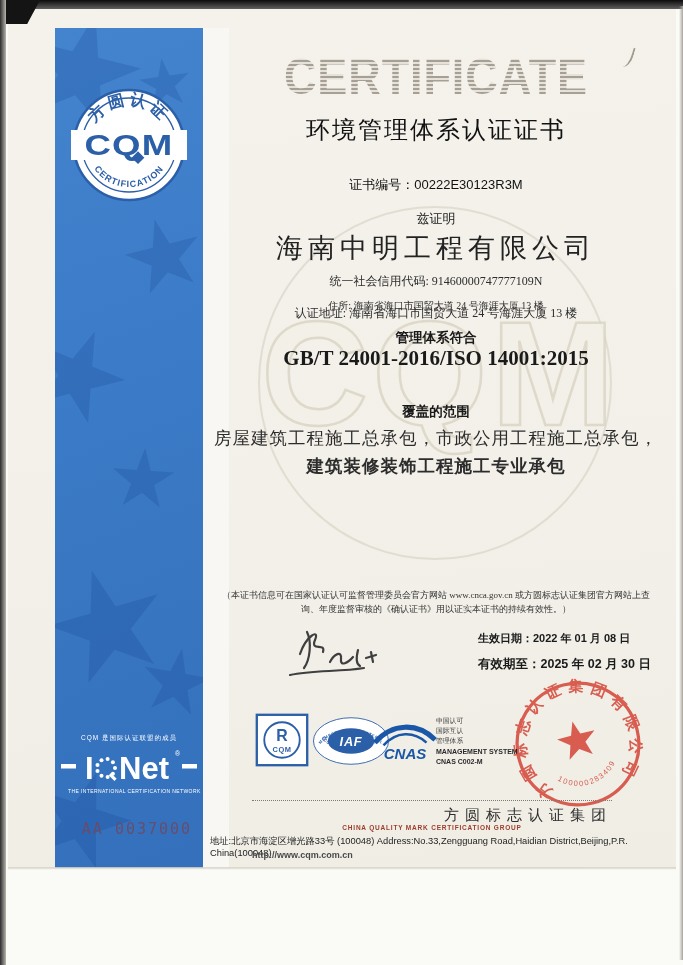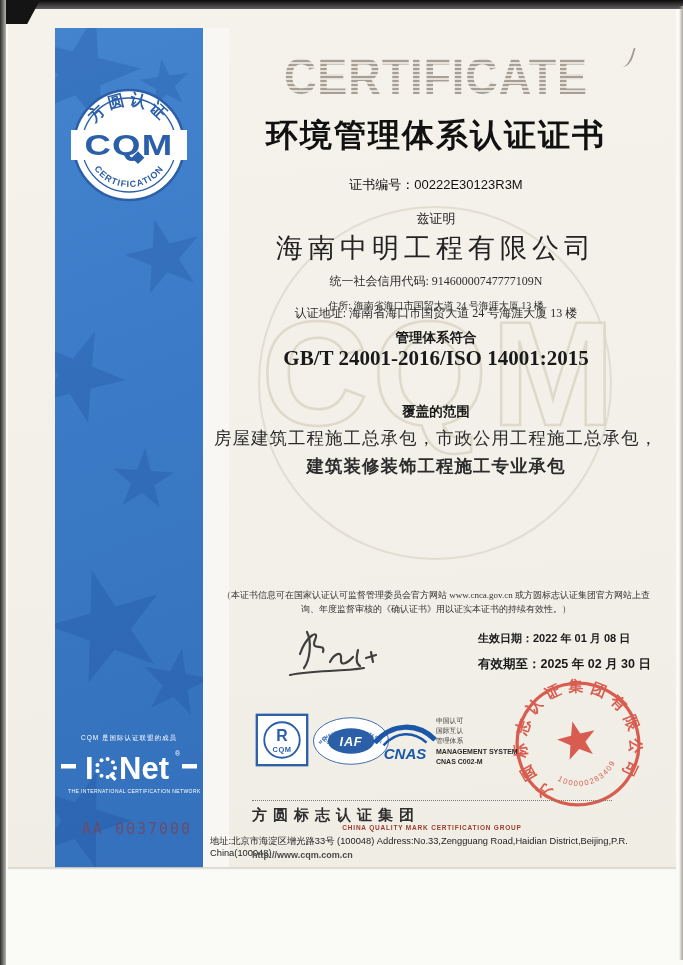--- a/index.html
+++ b/index.html
@@ -47,21 +47,21 @@
     font-family:"DejaVu Sans Mono", monospace; font-size:15px; letter-spacing:2px;
     color:#6d4a66; opacity:.9; }
 
   
   .content { position:absolute; left:210px; top:0; width:452px; height:965px; }
   .line { position:absolute; left:0; width:452px; text-align:center; }
   .cert-word { top:48px; font-size:50px; font-weight:800; letter-spacing:1px;
     transform:scaleX(.9); transform-origin:center;
     background:repeating-linear-gradient(180deg,#a59f96 0 2px,#e6e2da 2px 4px);
     -webkit-background-clip:text; background-clip:text; color:transparent; }
-  .doc-title { top:114px; font-size:32px; font-weight:700; letter-spacing:2px; color:#111; }
+  .doc-title { top:114px; font-size:24px; font-weight:400; letter-spacing:2px; color:#111; }
   .cert-no { top:176px; font-size:13px; color:#111; }
   .certify { top:210px; font-size:13px; }
   .company { top:230px; font-size:27px; letter-spacing:5px;
     font-family:"Liberation Serif", serif; color:#222; }
   .kai { font-family:"Liberation Serif", serif; color:#2c2c2c; }
   .credit { top:273px; font-size:12px; }
   .residence { top:289px; font-size:10px;margin-top:10px; }
   .cert-addr { top:305px; font-size:12px; }
   .conform { top:329px; font-size:13.5px; font-weight:700; }
   .standard { top:346px; font-size:21px; font-weight:700; font-family:"Liberation Serif", serif; }
@@ -80,22 +80,22 @@
   .iaf { position:absolute; left:312px; top:716px; width:78px; height:50px; }
   .cnas { position:absolute; left:372px; top:720px; width:66px; height:48px; }
   .accr { position:absolute; left:436px; top:716px; width:90px; font-size:6.8px;
     line-height:1.5; color:#3a3a3a; }
   .accr .en { font-weight:700; color:#2b2b2b; font-size:7px; }
   .stamp { position:absolute; left:502px; top:668px; width:152px; height:152px;
     transform:rotate(-14deg); opacity:.85; mix-blend-mode:multiply; }
 
   .divider { position:absolute; left:252px; top:800px; width:360px;
     border-top:1.5px dotted #7e7b74; }
-  .grp-cn { position:absolute; left:252px; top:806px; width:360px; text-align:left;
-    font-size:15px; font-weight:700; letter-spacing:6px; color:#2e2e2e; }
+  .grp-cn { position:absolute; left:252px; top:806px; width:360px; text-align:right;
+    font-size:15px; font-weight:400; letter-spacing:6px; color:#2e2e2e; }
   .grp-en { position:absolute; left:252px; top:824px; width:360px; text-align:center;
     font-size:6.5px; font-weight:700; letter-spacing:.8px; color:#9c3c2c; }
   .foot-addr { position:absolute; left:210px; top:835px; width:452px; 
     font-size:9.3px; color:#222; }
   .foot-web { position:absolute; left:252px; top:850px; width:360px; text-align:left;
     font-size:9px; font-weight:700; color:#4a4a4a; }
 </style>
 </head>
 <body>
 

